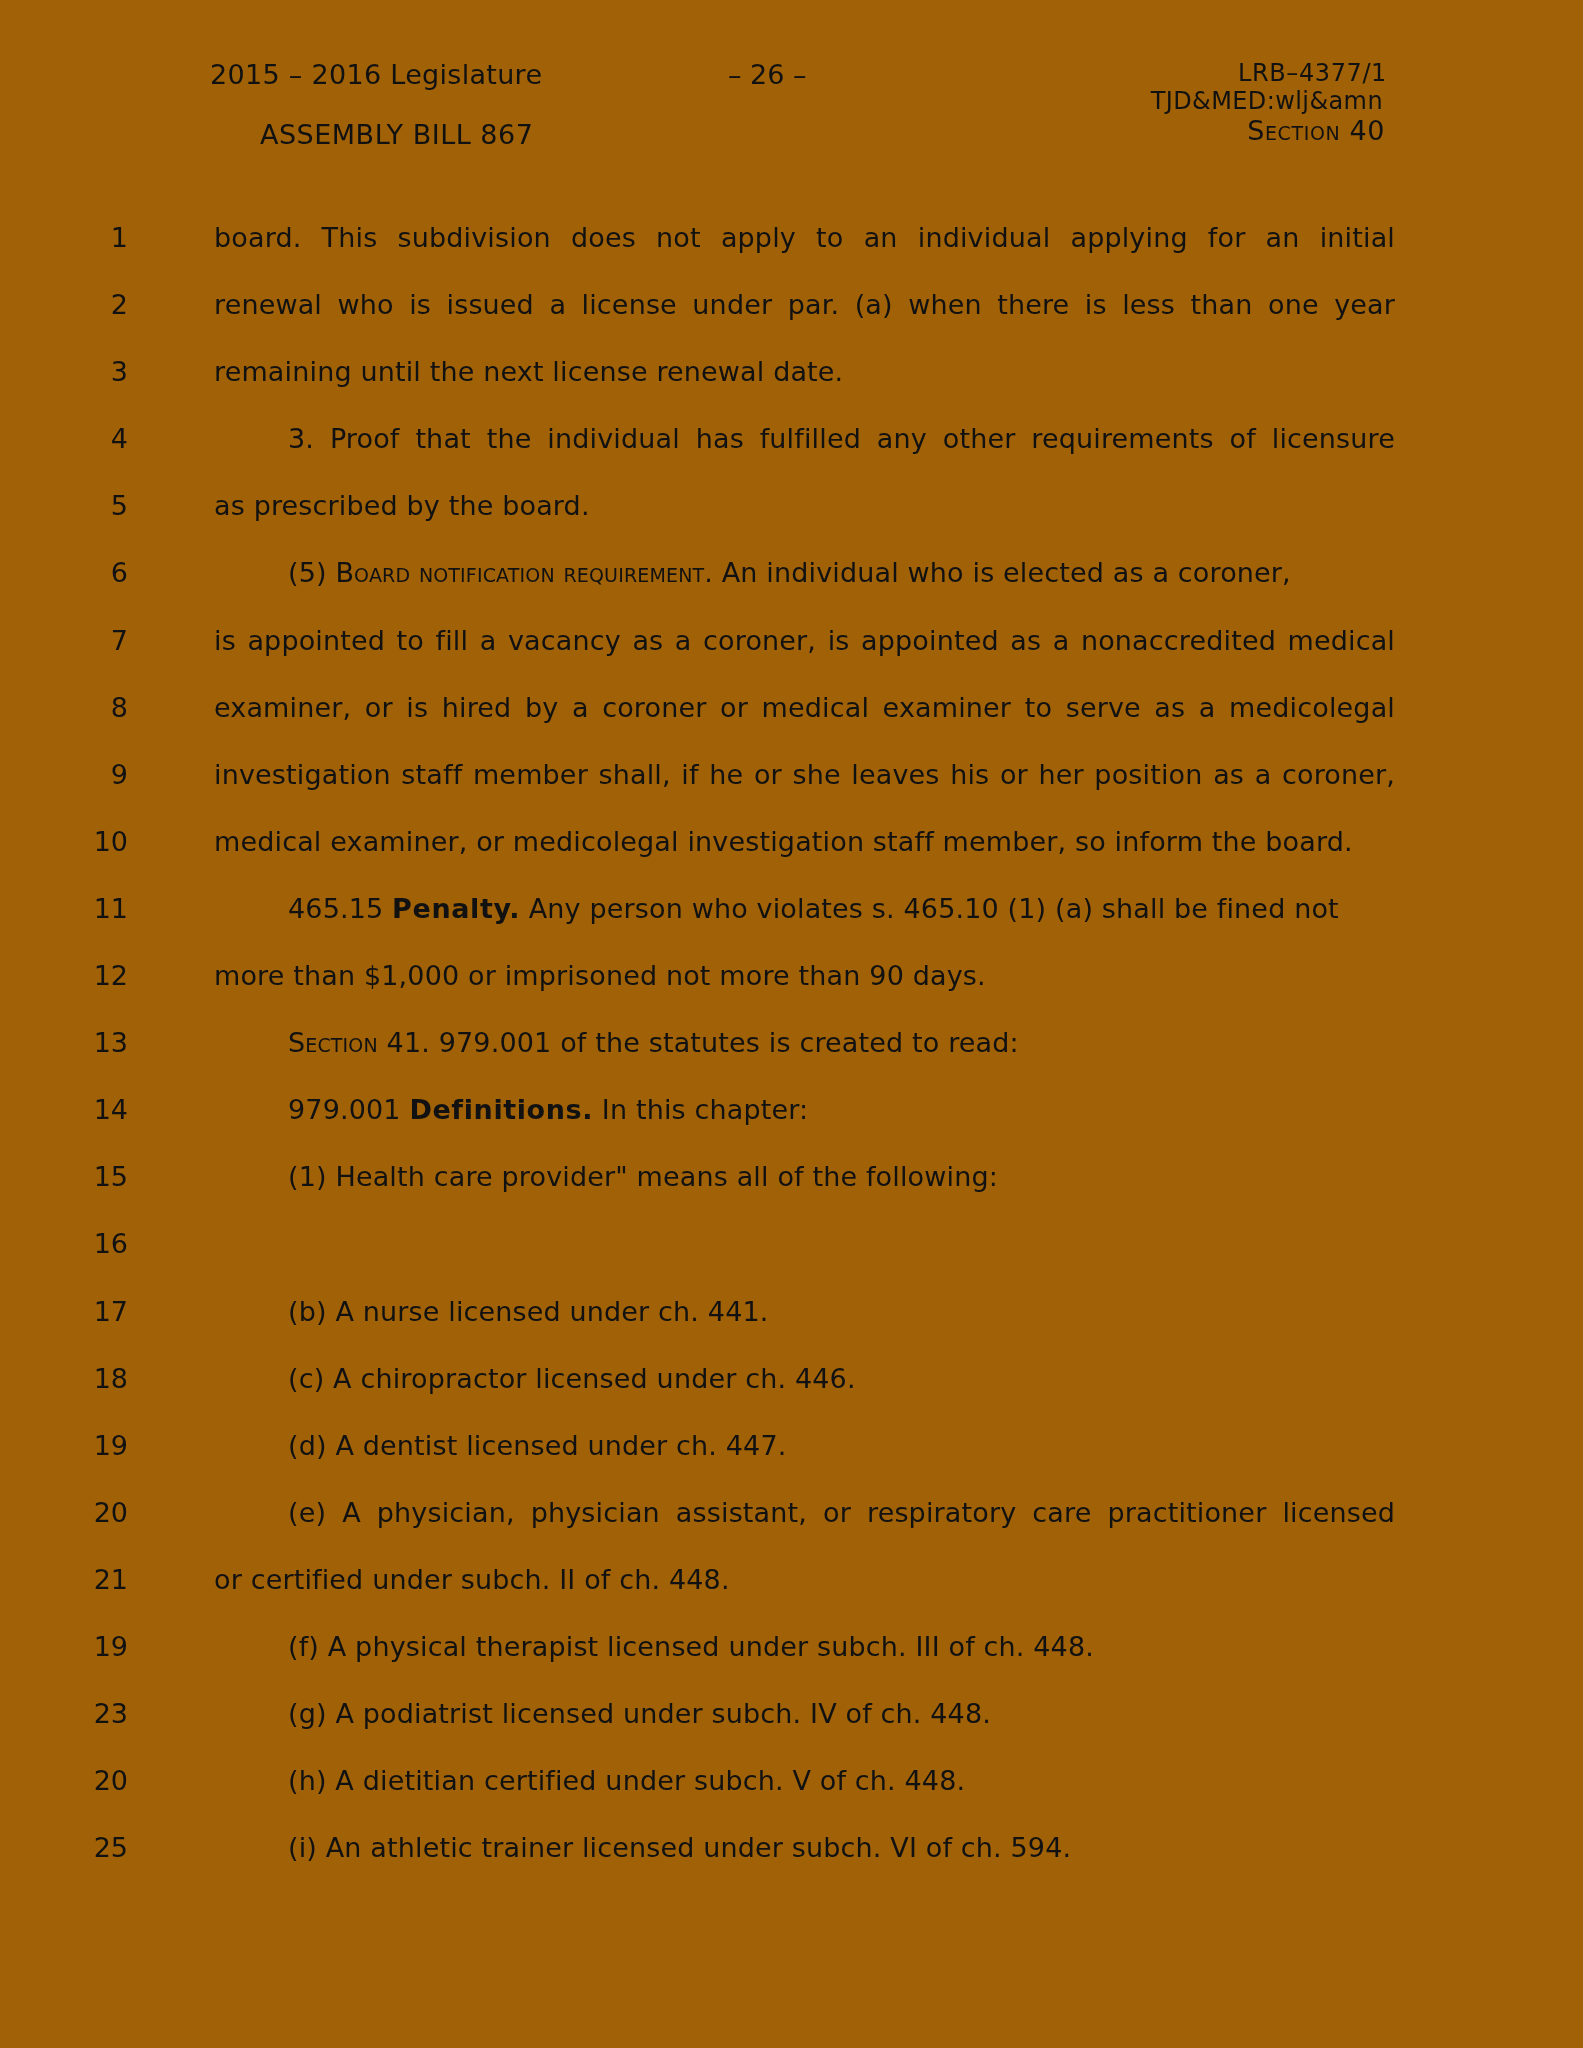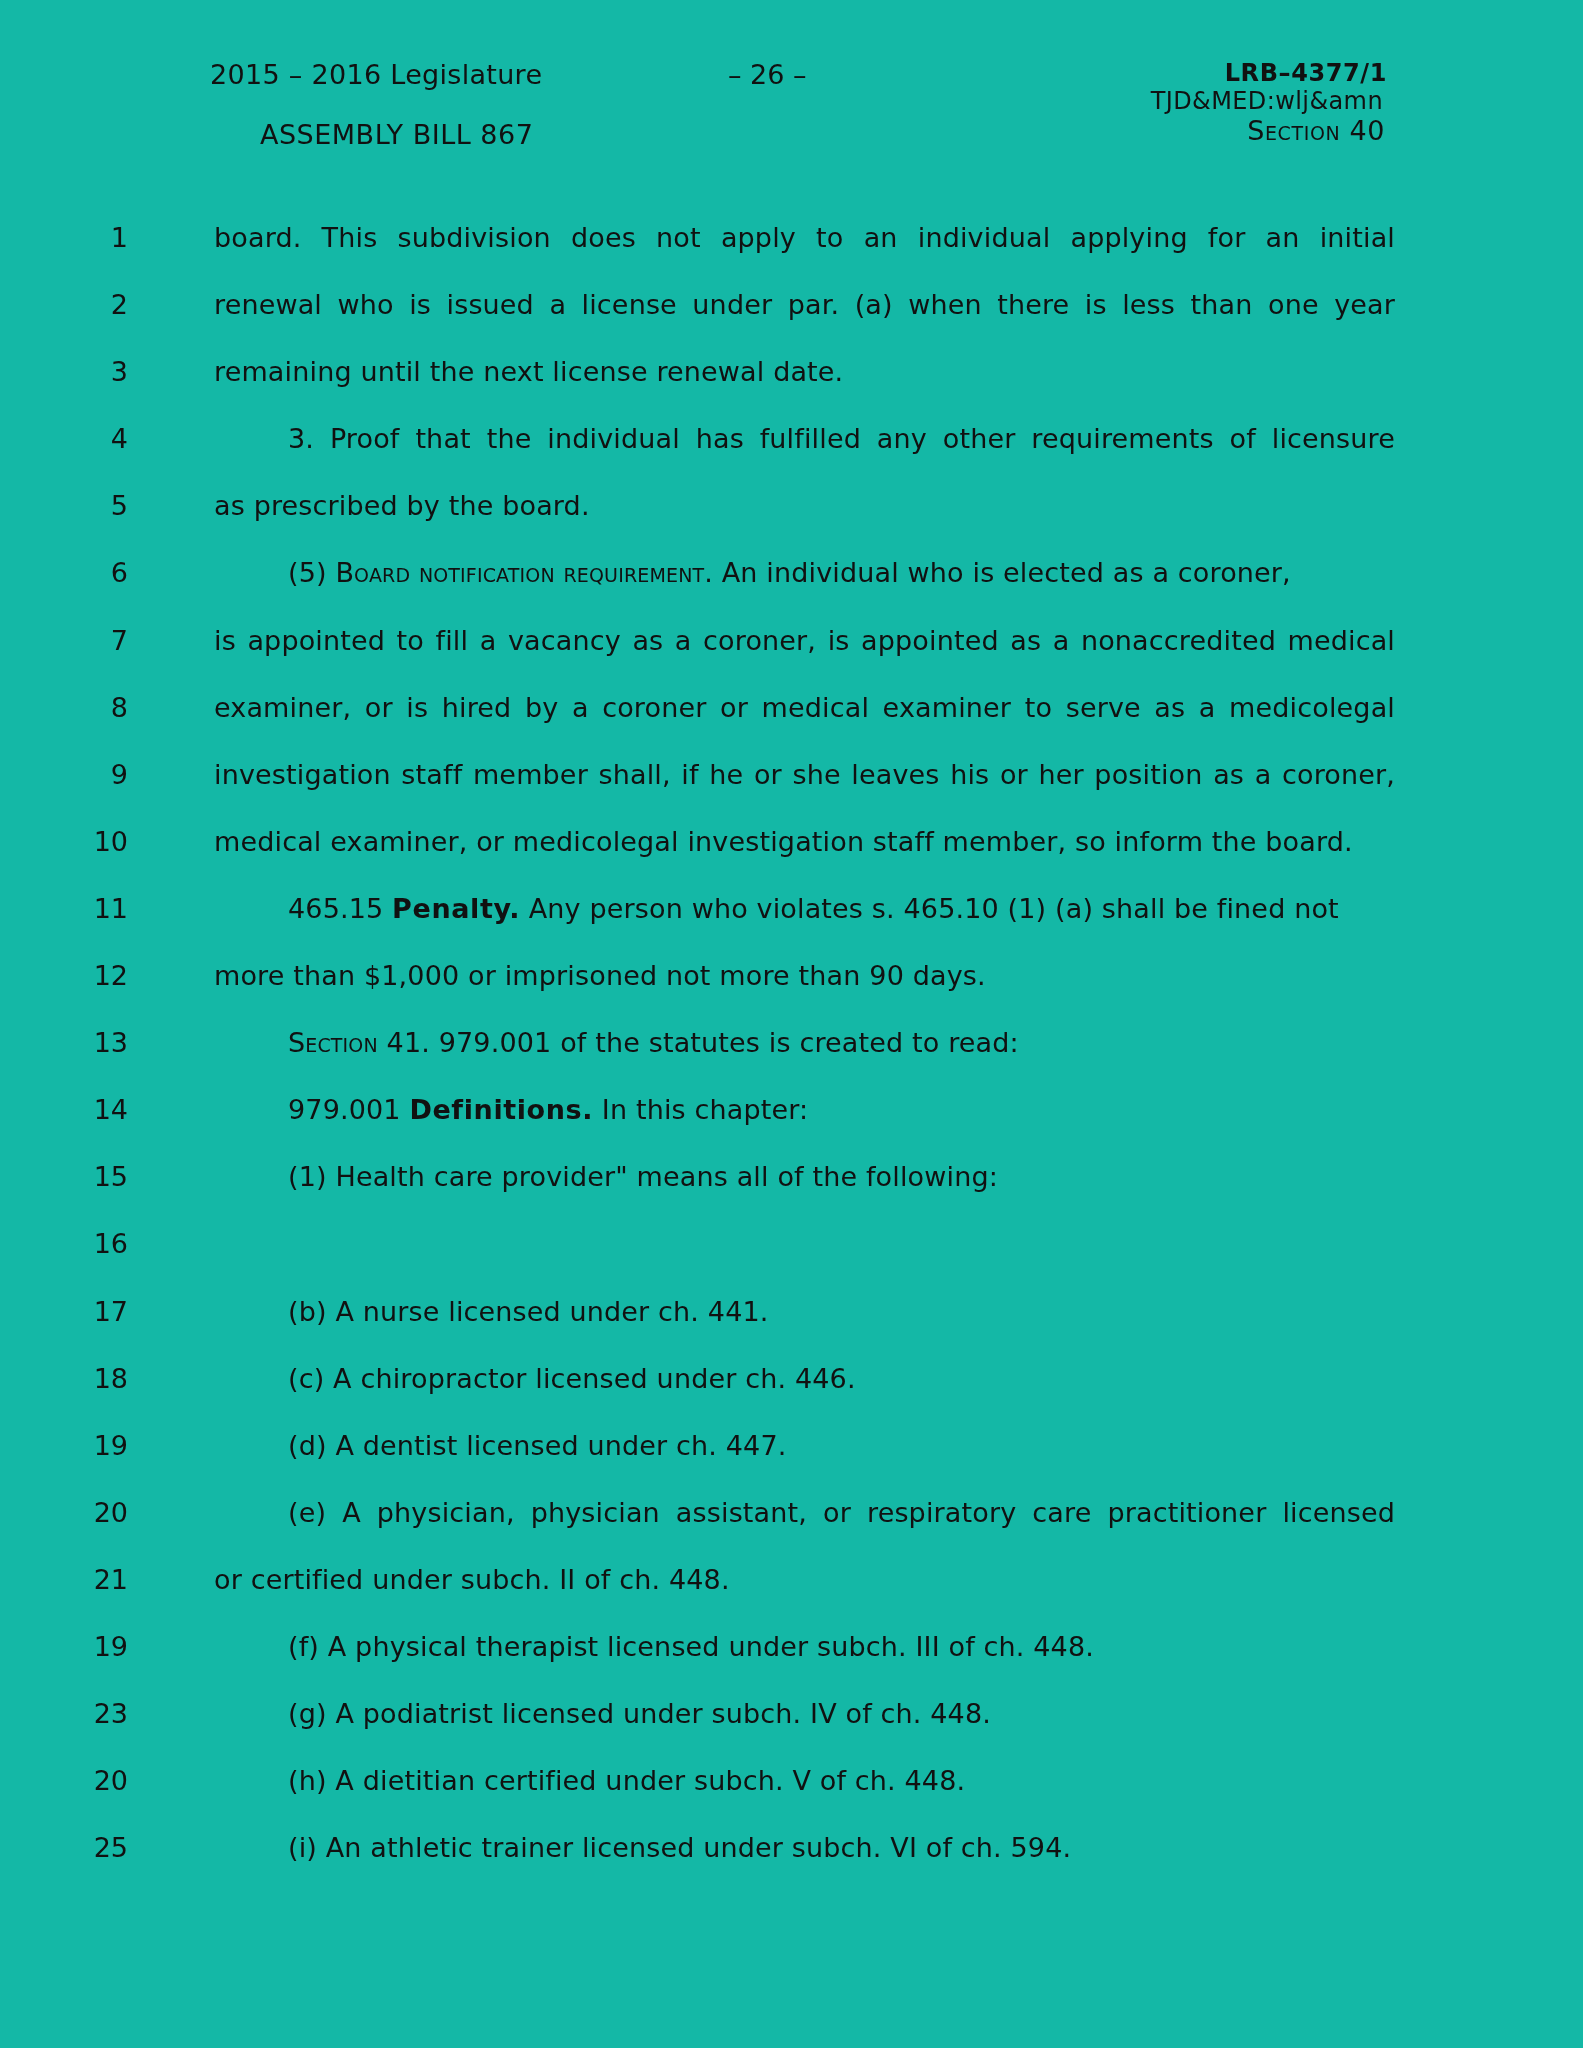--- a/index.html
+++ b/index.html
@@ -13,32 +13,32 @@
     position: relative;
     overflow: hidden;
     font-family: "DejaVu Sans", "Liberation Sans", sans-serif;
     color: #111111;
   }
   .page {
     position: absolute;
     left: 0; top: 0;
     width: 1583px;
     height: 2048px;
-    background: #14b8a6;
+    background: #a16207;
   }
   .hdr {
     position: absolute;
     white-space: nowrap;
     font-size: 27px;
     line-height: 30px;
   }
   .hdr-left-1 { left: 210px; top: 60px; letter-spacing: 0.3px; }
   .hdr-left-2 { left: 220px; top: 120px; letter-spacing: 0.5px; margin-left: 40px; }
   .hdr-center { left: 728px; top: 60px; }
-  .hdr-right-1 { right: 196px; top: 58px; font-size: 24px; letter-spacing: 0.6px; font-weight: bold; }
+  .hdr-right-1 { right: 196px; top: 58px; font-size: 24px; letter-spacing: 0.6px; }
   .hdr-right-2 { right: 200px; top: 86px; font-size: 24px; letter-spacing: 0.4px; }
   .hdr-right-3 { right: 198px; top: 116px; font-size: 27px; font-variant: small-caps; letter-spacing: 0.6px; }
 
   .lines {
     position: absolute;
     left: 0;
     top: 204px;
     width: 1583px;
   }
   .line {

